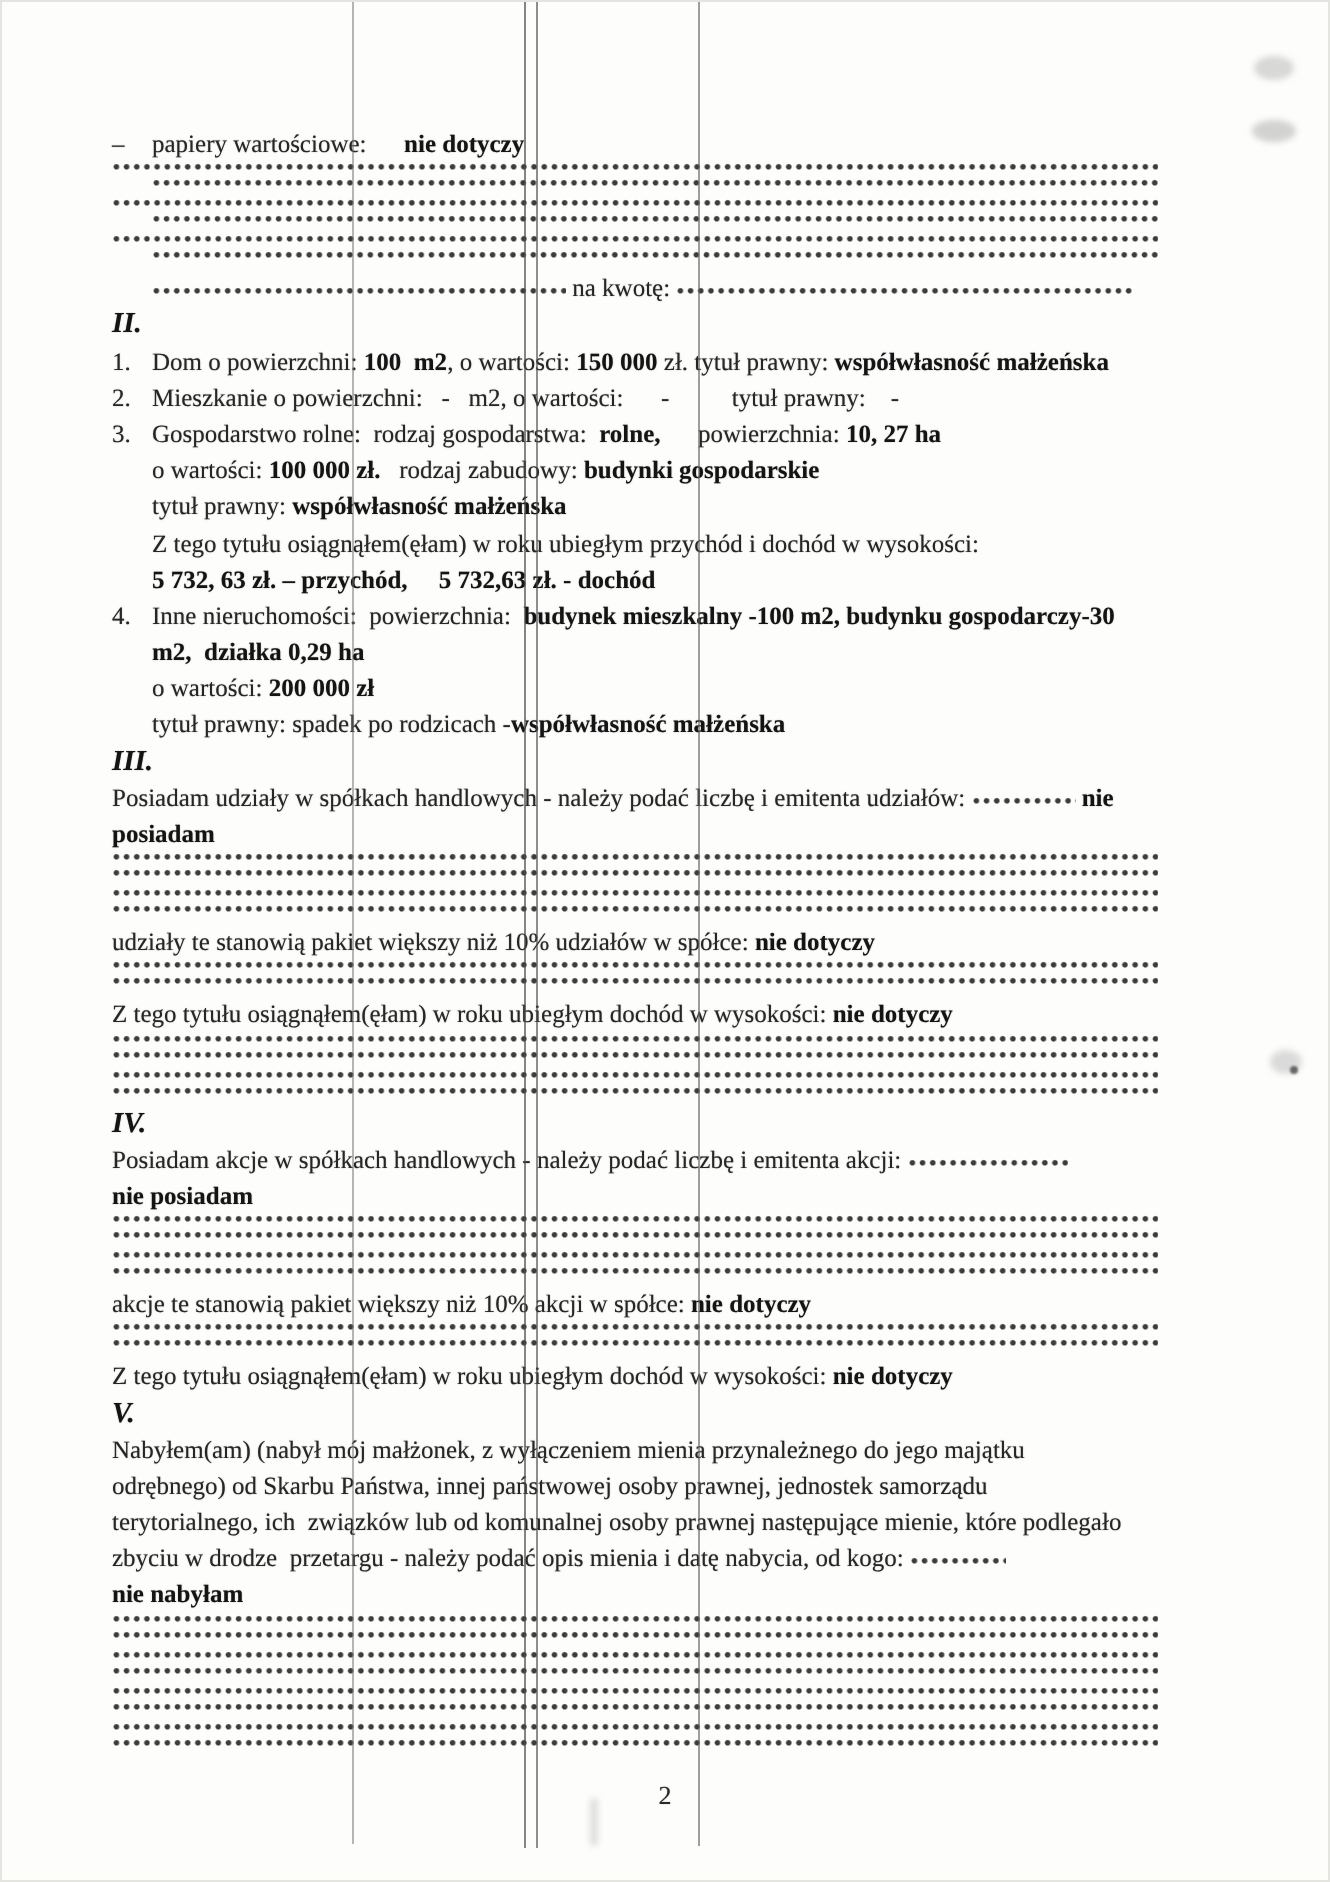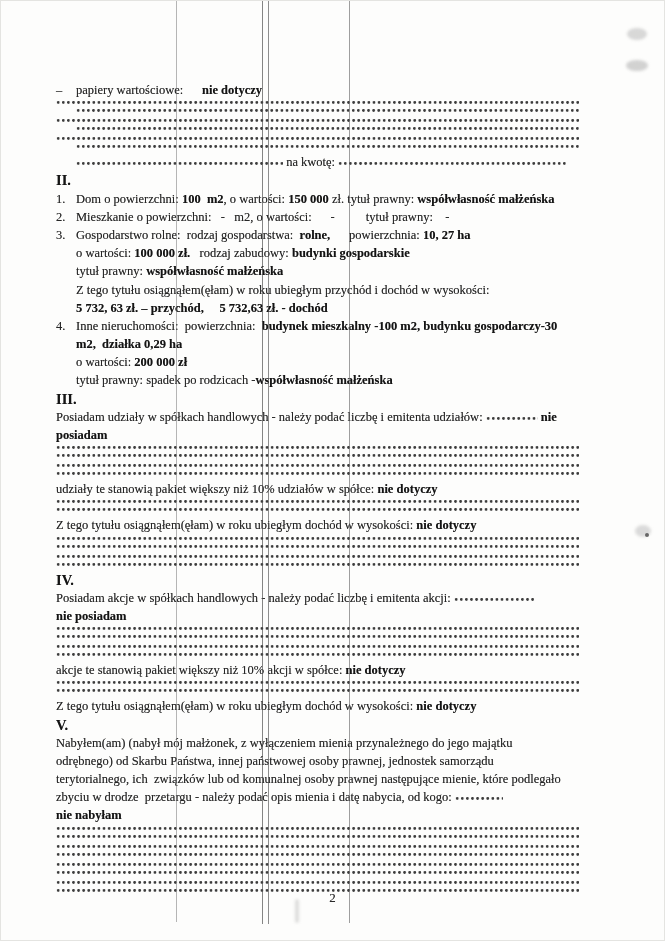--- a/index.html
+++ b/index.html
@@ -4,24 +4,23 @@
 <style>
   html,body{margin:0;padding:0;background:#ffffff;}
   .page{
     position:relative;width:665px;height:941px;margin:0;
     background:#fdfdfc;border:1px solid #e4e4e1;box-sizing:border-box;
     font-family:"Liberation Serif","DejaVu Serif",serif;color:#262626;overflow:hidden;
   }
   .content{
     position:absolute;left:55px;top:62px;width:585px;
     text-shadow:0 0 .6px rgba(60,60,60,.55);
-    margin-top:18px;
   }
   .line{white-space:pre;font-size:12.5px;line-height:18.2px;height:18.2px;}
-  .line.heading{font-size:14.5px;font-weight:bold;color:#151515;}
+  .line.heading{font-size:14.5px;font-weight:bold;color:#151515;font-style:italic;}
   .r{font-weight:normal;}
   .b{font-weight:bold;color:#141414;}
   .marker{display:inline-block;width:20px;}
   .line.in1{padding-left:20px;}
   .dots{
     display:inline-block;height:5px;
     background-image:radial-gradient(circle at 2.2px 2.4px,#3c3c3c 1.05px,rgba(0,0,0,0) 1.7px);
     background-size:5.1px 5px;background-repeat:repeat-x;
   }
   .dots-row{width:523px;}

